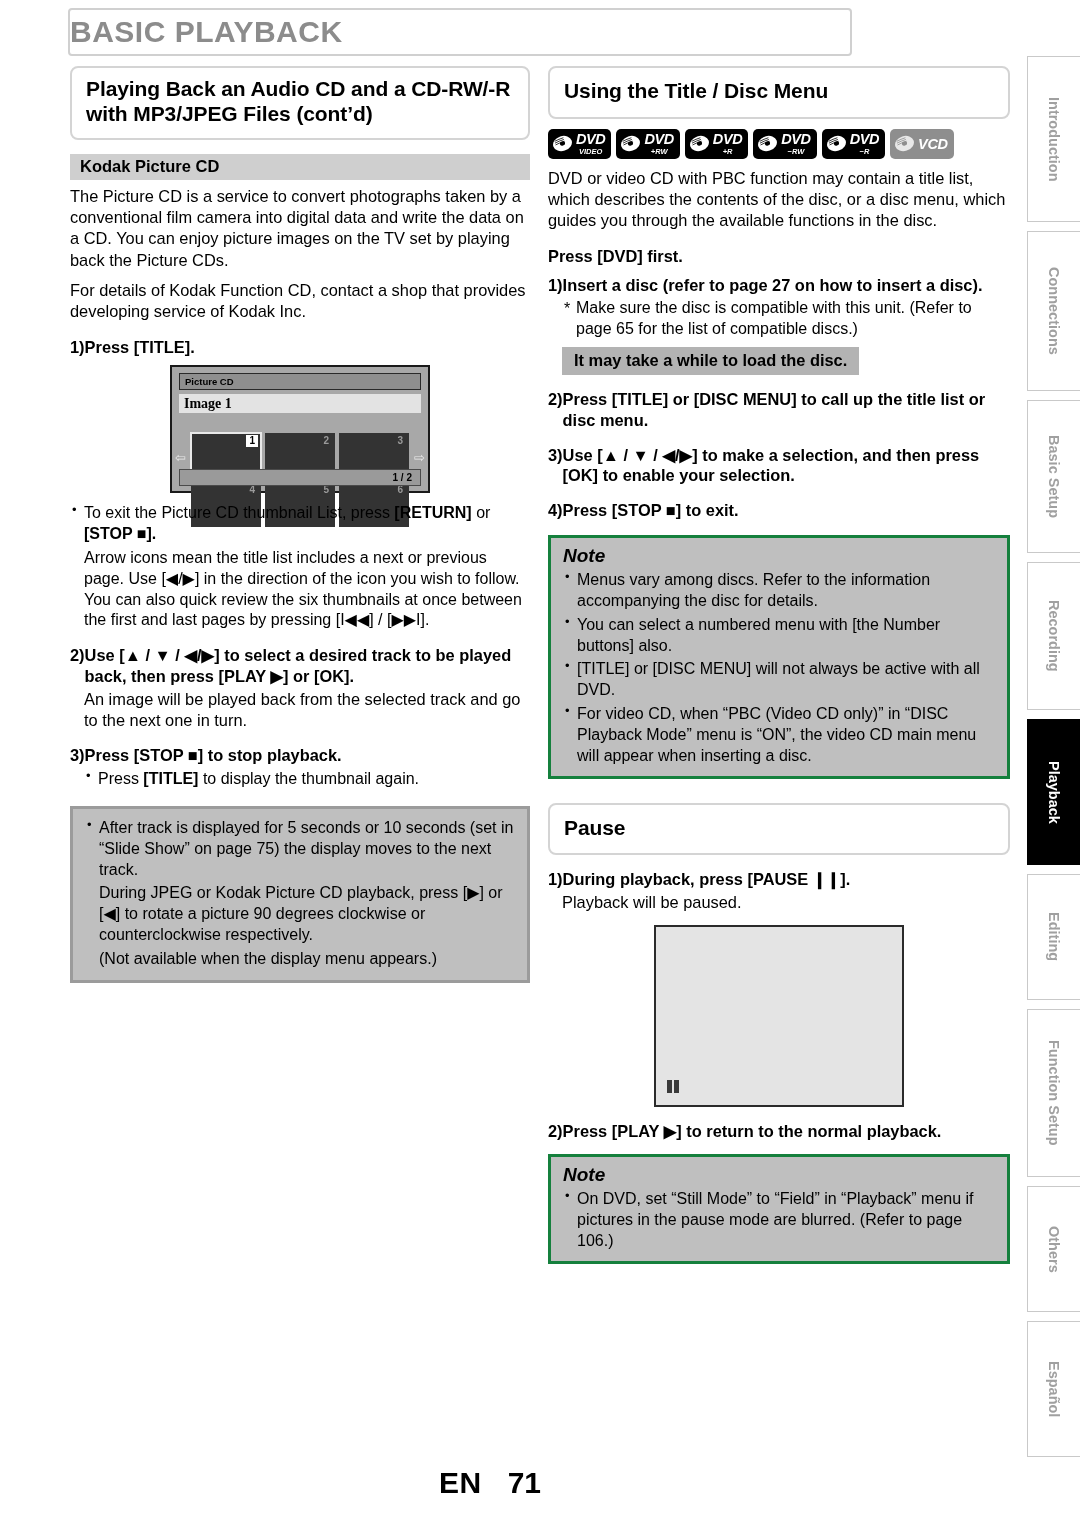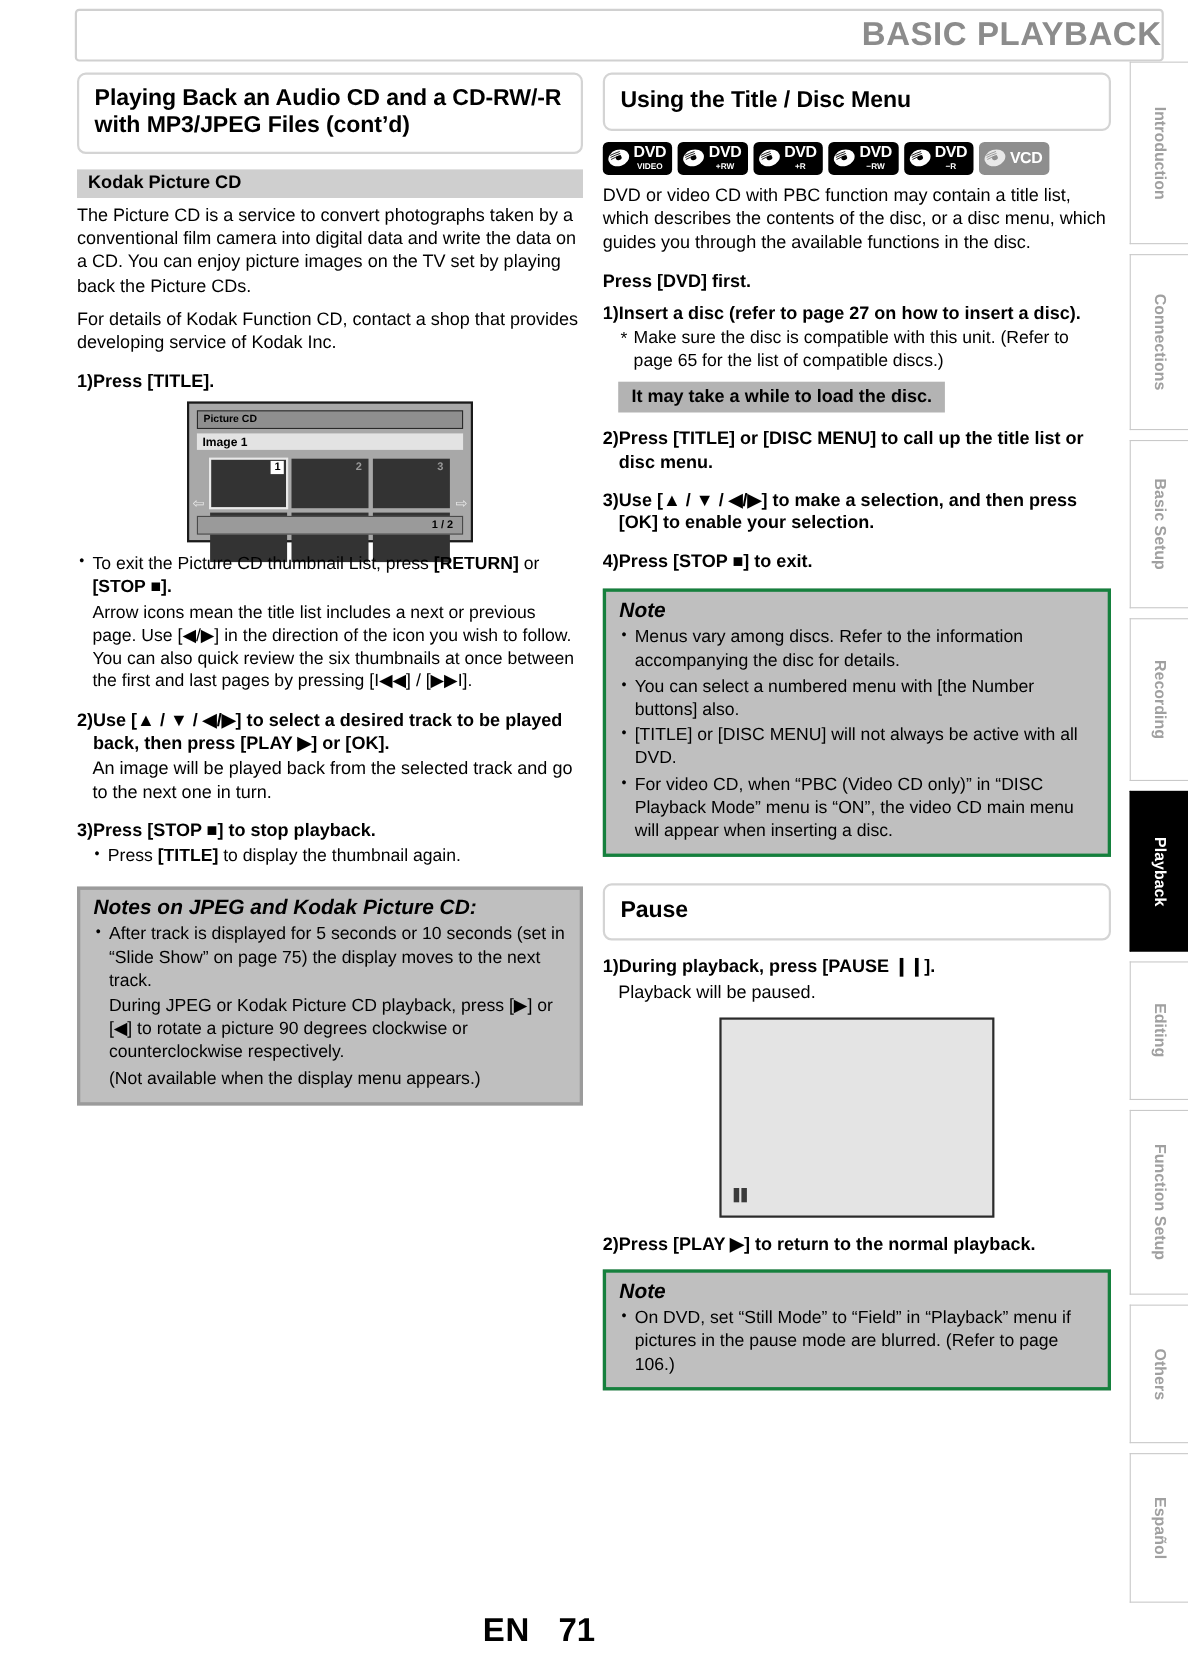--- a/index.html
+++ b/index.html
@@ -9,23 +9,23 @@
     background:#ffffff;
     font-family:"Liberation Sans", sans-serif;
     color:#000;
     position:relative;
     overflow:hidden;
   }
   .page { position:absolute; inset:0; }
 
   
   .chapter-header{
-    position:absolute; left:68px; top:8px; width:990px; height:48px;
+    position:absolute; left:68px; top:8px; width:784px; height:48px;
     border:2px solid #d0d0d0; border-radius:4px;
-    display:flex; align-items:center; justify-content:flex-end;
+    display:flex; align-items:center; justify-content:flex-start;
   }
   .chapter-title{
     font-size:30px; font-weight:bold; letter-spacing:0.5px;
     color:#8c8c8c;
     font-family:"Liberation Sans", sans-serif;
   }
 
   
   .col-left{ position:absolute; left:70px; top:66px; width:460px; }
   .col-right{ position:absolute; left:548px; top:66px; width:462px; }
@@ -82,22 +82,22 @@
     border:2px solid #1a1a1a; padding:6px 7px 5px 7px;
     position:relative;
   }
   .pcd-title{
     background:#8f8f8f; border:1px solid #2a2a2a;
     font-size:9.5px; font-weight:bold; color:#000;
     padding:2px 5px; margin-bottom:4px;
   }
   .pcd-sub{
     background:#e3e3e3;
-    font-size:11px; font-weight:bold; color:#000;
-    padding:1.5px 5px; margin-bottom:8px;
+    font-size:14px; font-weight:bold; color:#000;
+    padding:1.5px 5px; margin-bottom:20px;font-family:Liberation Serif, serif;
   }
   .thumbs{ display:grid; grid-template-columns:repeat(3,1fr); gap:4px; padding:0 12px; }
   .th{
     height:45px; background:#333333; position:relative;
   }
   .th.sel{ outline:2px solid #e9e9e9; outline-offset:-1px; }
   .th .n{
     position:absolute; right:3px; top:2px;
     font-size:10px; font-weight:bold; color:#9a9a9a;
     padding:0 3px; line-height:1.15;
@@ -134,21 +134,21 @@
     font-size:19px; font-weight:bold; font-style:italic; margin-bottom:3px;
   }
 
   .highlight{
     background:#b3b3b3; display:inline-block;
     font-size:16.4px; font-weight:bold;
     padding:4px 12px 5px 12px; margin-top:7px;
   }
 
   
-  .discs{ display:flex; gap:5px; margin:-4px 0 9px 0; }
+  .discs{ display:flex; gap:5px; margin:-4px 0 9px 0;font-style:italic; }
   .disc{
     background:#000; color:#fff; border-radius:5px;
     height:30px; display:flex; align-items:center;
     padding:0 6px 0 4px; gap:3px;
   }
   .disc.vcd{ background:#8e8e8e; }
   .disc .sym{
     width:21px; height:21px; flex:0 0 auto;
   }
   .disc .lbl{ display:flex; flex-direction:column; line-height:1; }
@@ -261,21 +261,20 @@
 
     <div class="step">
       <span class="num">3)</span>
       <span class="txt">Press [STOP ■] to stop playback.</span>
     </div>
     <ul class="bul" style="padding-left:14px;">
       <li><span>Press </span><b>[TITLE]</b><span> to display the thumbnail again.</span></li>
     </ul>
 
     <div class="tipbox" style="margin-top:16px;">
-      <div class="hdr">Notes on JPEG and Kodak Picture CD:</div>
       <ul class="bul">
         <li>After track is displayed for 5 seconds or 10 seconds (set in “Slide Show” on page 75) the display moves to the next track.</li>
         <li class="cont">During JPEG or Kodak Picture CD playback, press [▶] or [◀] to rotate a picture 90 degrees clockwise or counterclockwise respectively.</li>
         <li class="cont">(Not available when the display menu appears.)</li>
       </ul>
     </div>
   </div>
 
   <div class="col-right">
 

